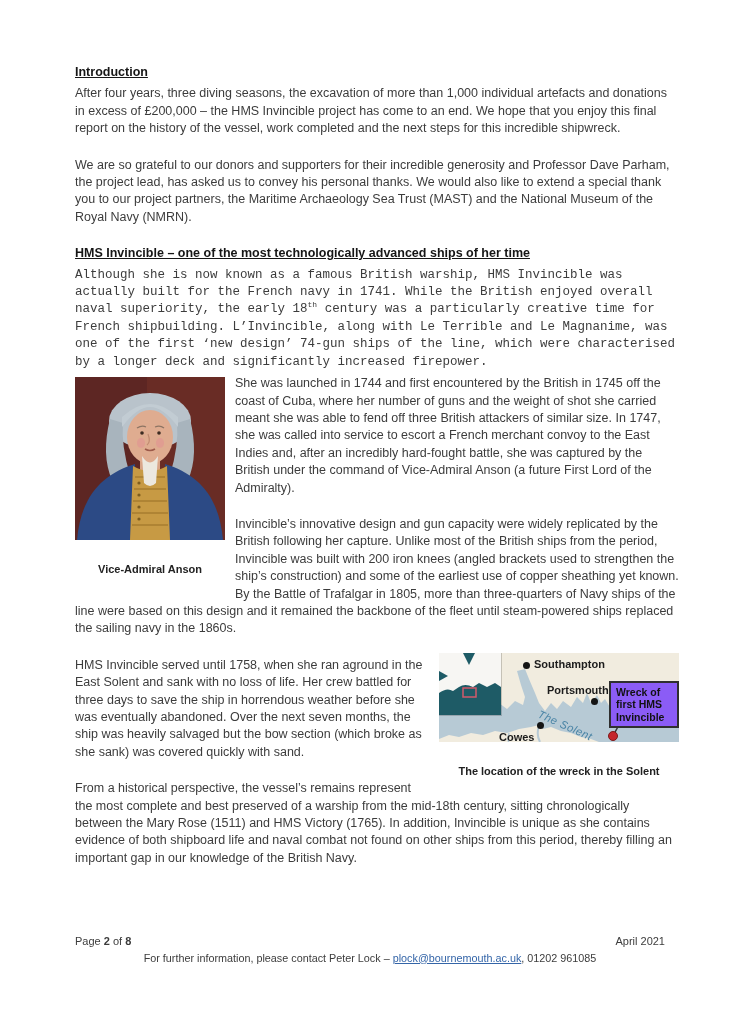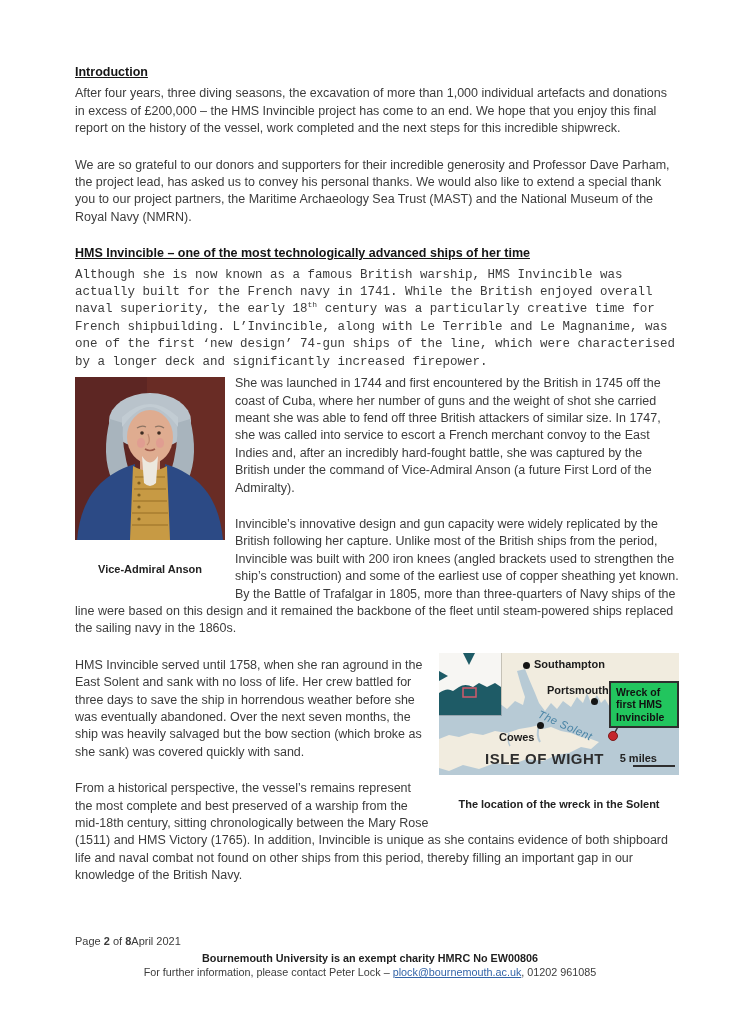--- a/index.html
+++ b/index.html
@@ -18,39 +18,39 @@
   sup.ord{font-size:8px;line-height:0;vertical-align:super;}
   .wrap::after{content:"";display:block;clear:both;}
 
   
   .portrait-fig{float:left;width:150px;margin:2px 10px 16px 0;}
   .portrait-img{display:block;width:150px;height:163px;}
   .fig-caption{font-weight:bold;font-size:11px;color:#222;text-align:center;margin-top:22px;line-height:15px;}
 
   
   .map-fig{float:right;width:240px;margin:-4px 0 14px 10px;}
-  .map-box{position:relative;width:240px;height:122px;overflow:hidden;background:#b7cad5;}
+  .map-box{position:relative;width:240px;height:89px;overflow:hidden;background:#b7cad5;}
   .map-box svg{position:absolute;left:0;top:0;}
   .map-label{position:absolute;font-size:11px;font-weight:bold;color:#1c1c1c;white-space:nowrap;}
   .city-dot{position:absolute;width:7px;height:7px;border-radius:50%;background:#141414;}
   .solent-label{position:absolute;left:103px;top:53px;font-size:11px;font-style:italic;color:#4b85a6;
     transform:rotate(24deg);transform-origin:left top;letter-spacing:.5px;white-space:nowrap;}
   .island-label{position:absolute;left:46px;top:97px;font-size:15px;font-weight:bold;
     color:#2e2e2e;letter-spacing:.5px;white-space:nowrap;}
-  .callout{position:absolute;left:170px;top:28px;width:56px;background:#22c55e;border:2px solid #2f2f2f;
+  .callout{position:absolute;left:170px;top:28px;width:56px;background:#8b5cf6;border:2px solid #2f2f2f;
     padding:3px 5px;font-size:10.5px;line-height:12.5px;font-weight:bold;color:#111;}
   .wreck-dot{position:absolute;left:169px;top:78px;width:8px;height:8px;border-radius:50%;
     background:#c5262c;border:1px solid #7c1a1a;box-sizing:content-box;}
   .scale-label{position:absolute;right:22px;top:97px;font-size:11px;font-weight:bold;color:#222;text-align:right;}
   .scale-bar{position:absolute;right:4px;top:112px;width:42px;border-bottom:2px solid #2e2e2e;}
   .inset{position:absolute;left:0;top:0;width:62px;height:62px;outline:1px solid rgba(0,0,0,.18);}
 
   
   .footer{position:absolute;left:75px;right:67px;top:934px;font-size:11px;color:#3c3c3c;line-height:14.5px;}
-  .footer-top{display:flex;margin-bottom:2px;}
+  .footer-top{display:flex;justify-content:space-between;margin-bottom:2px;}
   .footer-center{text-align:center;font-size:10.8px;}
   .footer-center.bold{font-weight:bold;color:#1f1f1f;}
   a.email{color:#3465a8;text-decoration:underline;cursor:pointer;}
 </style>
 </head>
 <body>
 
 <div class="page">
 
   <h2 class="doc-heading">Introduction</h2>
@@ -132,17 +132,16 @@
     </figure>
     <p>HMS Invincible served until 1758, when she ran aground in the East Solent and sank with no loss of life. Her crew battled for three days to save the ship in horrendous weather before she was eventually abandoned. Over the next seven months, the ship was heavily salvaged but the bow section (which broke as she sank) was covered quickly with sand.</p>
     <p>From a historical perspective, the vessel’s remains represent the most complete and best preserved of a warship from the mid-18th century, sitting chronologically between the Mary Rose (1511) and HMS Victory (1765). In addition, Invincible is unique as she contains evidence of both shipboard life and naval combat not found on other ships from this period, thereby filling an important gap in our knowledge of the British Navy.</p>
   </div>
 
   <div class="footer">
     <div class="footer-top">
       <div><span>Page </span><b>2</b><span> of </span><b>8</b></div>
       <div>April 2021</div>
     </div>
-    <div class="footer-center bold">Bournemouth University is an exempt charity HMRC No EW00806</div>
     <div class="footer-center"><span>For further information, please contact Peter Lock – </span><a class="email" href="#">plock@bournemouth.ac.uk</a><span>, 01202 961085</span></div>
   </div>
 
 </div>
 
 </body></html>

